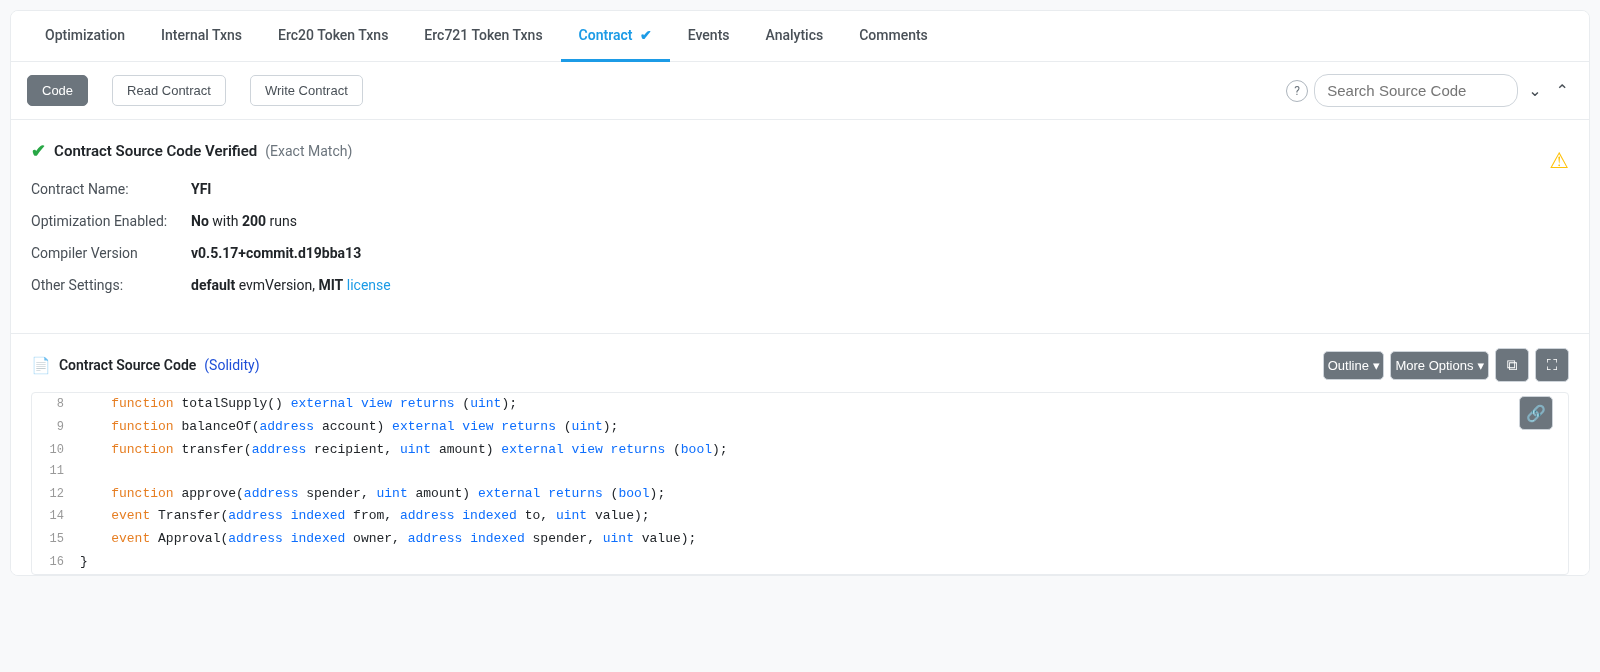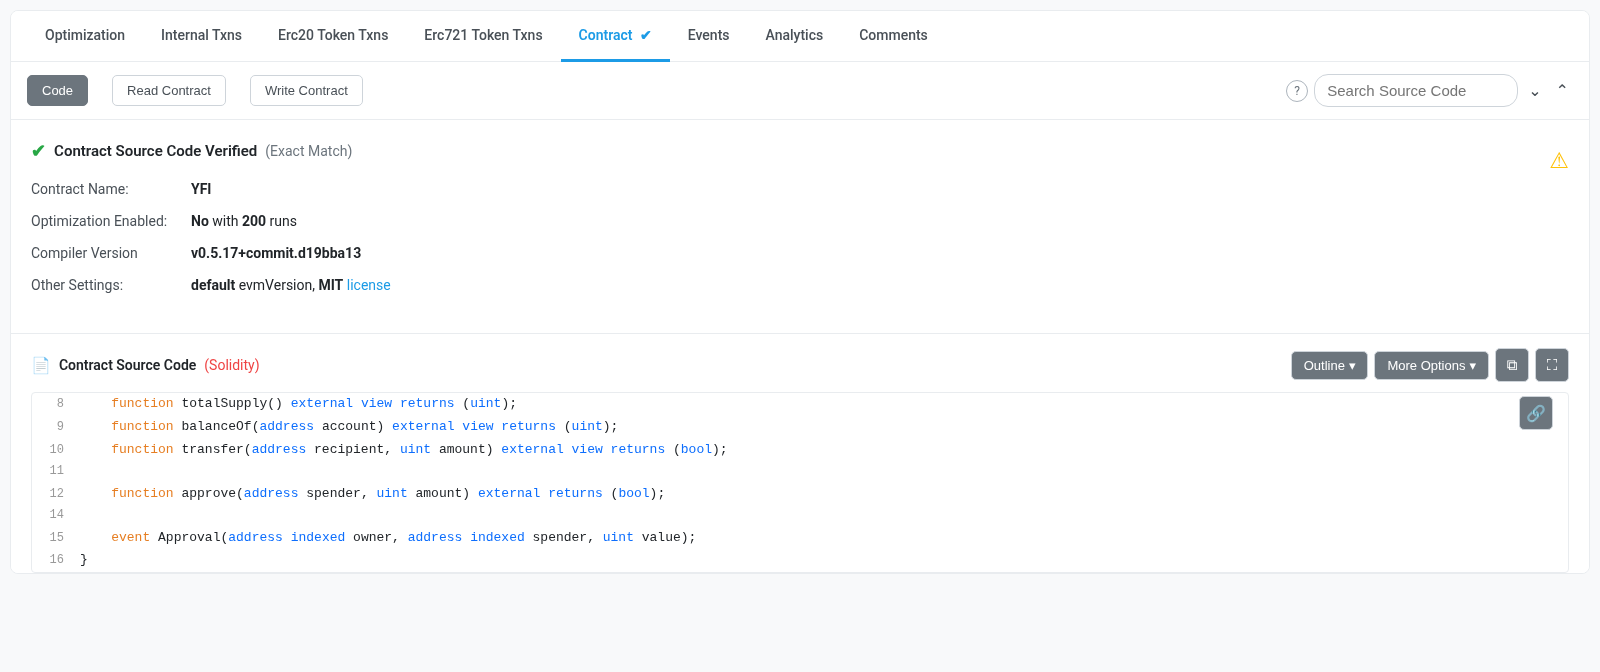--- a/index.html
+++ b/index.html
@@ -32,23 +32,23 @@
     .info-row { display: flex; align-items: baseline; gap: 0; }
     .info-label { color: #495057; font-size: 14px; min-width: 160px; }
     .info-value { color: #212529; font-size: 14px; }
     .info-value strong { font-weight: 700; }
     .info-value a { color: #1c9be6; text-decoration: none; }
 
     
     .source-section { padding: 14px 20px 0 20px; background: #fff; border-top: 1px solid #e9ecef; margin-top: 10px; }
     .source-header { display: flex; align-items: center; justify-content: space-between; margin-bottom: 10px; }
     .source-title { display: flex; align-items: center; gap: 8px; font-size: 14px; font-weight: 600; color: #212529; }
-    .source-title .solidity-label { color: #ef4444; font-weight: 400; }
+    .source-title .solidity-label { color: #1d4ed8; font-weight: 400; }
     .source-toolbar { display: flex; align-items: center; gap: 6px; }
-    .toolbar-btn { padding: 6px 12px; border: 1px solid #ced4da; border-radius: 5px; background: #6c757d; color: #fff; cursor: pointer; font-size: 13px; display: flex; align-items: center; gap: 4px; }
+    .toolbar-btn { padding: 6px 4px; border: 1px solid #ced4da; border-radius: 5px; background: #6c757d; color: #fff; cursor: pointer; font-size: 13px; display: flex; align-items: center; gap: 4px; }
     .toolbar-icon-btn { width: 34px; height: 34px; border: 1px solid #ced4da; border-radius: 5px; background: #6c757d; color: #fff; cursor: pointer; display: flex; align-items: center; justify-content: center; font-size: 15px; }
 
     
     .code-container { background: #fff; border: 1px solid #e9ecef; border-radius: 4px; font-family: 'Courier New', Courier, monospace; font-size: 13px; overflow: hidden; position: relative; }
     .code-lines { overflow-y: auto; max-height: 210px; }
     .code-line { display: flex; align-items: baseline; padding: 1px 0; line-height: 1.6; }
     .line-num { min-width: 48px; text-align: right; padding-right: 16px; color: #999; user-select: none; font-size: 12px; }
     .line-code { color: #212529; white-space: pre; }
     .kw-blue { color: #0d6efd; }
     .kw-orange { color: #e67e22; }
@@ -174,20 +174,21 @@
             </div>
             <div class="code-line">
               <span class="line-num">11</span>
             </div>
             <div class="code-line">
               <span class="line-num">12</span>
               <span class="line-code">    <span class="kw-orange">function</span> approve(<span class="kw-blue">address</span> spender, <span class="kw-blue">uint</span> amount) <span class="kw-blue">external</span> <span class="kw-blue">returns</span> (<span class="kw-blue">bool</span>);</span>
             </div>
             <div class="code-line">
               <span class="line-num">14</span>
+              <span class="line-code">    <span class="kw-orange">event</span> Transfer(<span class="kw-blue">address</span> <span class="kw-blue">indexed</span> from, <span class="kw-blue">address</span> <span class="kw-blue">indexed</span> to, <span class="kw-blue">uint</span> value);</span>
             </div>
             <div class="code-line">
               <span class="line-num">15</span>
               <span class="line-code">    <span class="kw-orange">event</span> Approval(<span class="kw-blue">address</span> <span class="kw-blue">indexed</span> owner, <span class="kw-blue">address</span> <span class="kw-blue">indexed</span> spender, <span class="kw-blue">uint</span> value);</span>
             </div>
             <div class="code-line">
               <span class="line-num">16</span>
               <span class="line-code">}</span>
             </div>
           </div>

